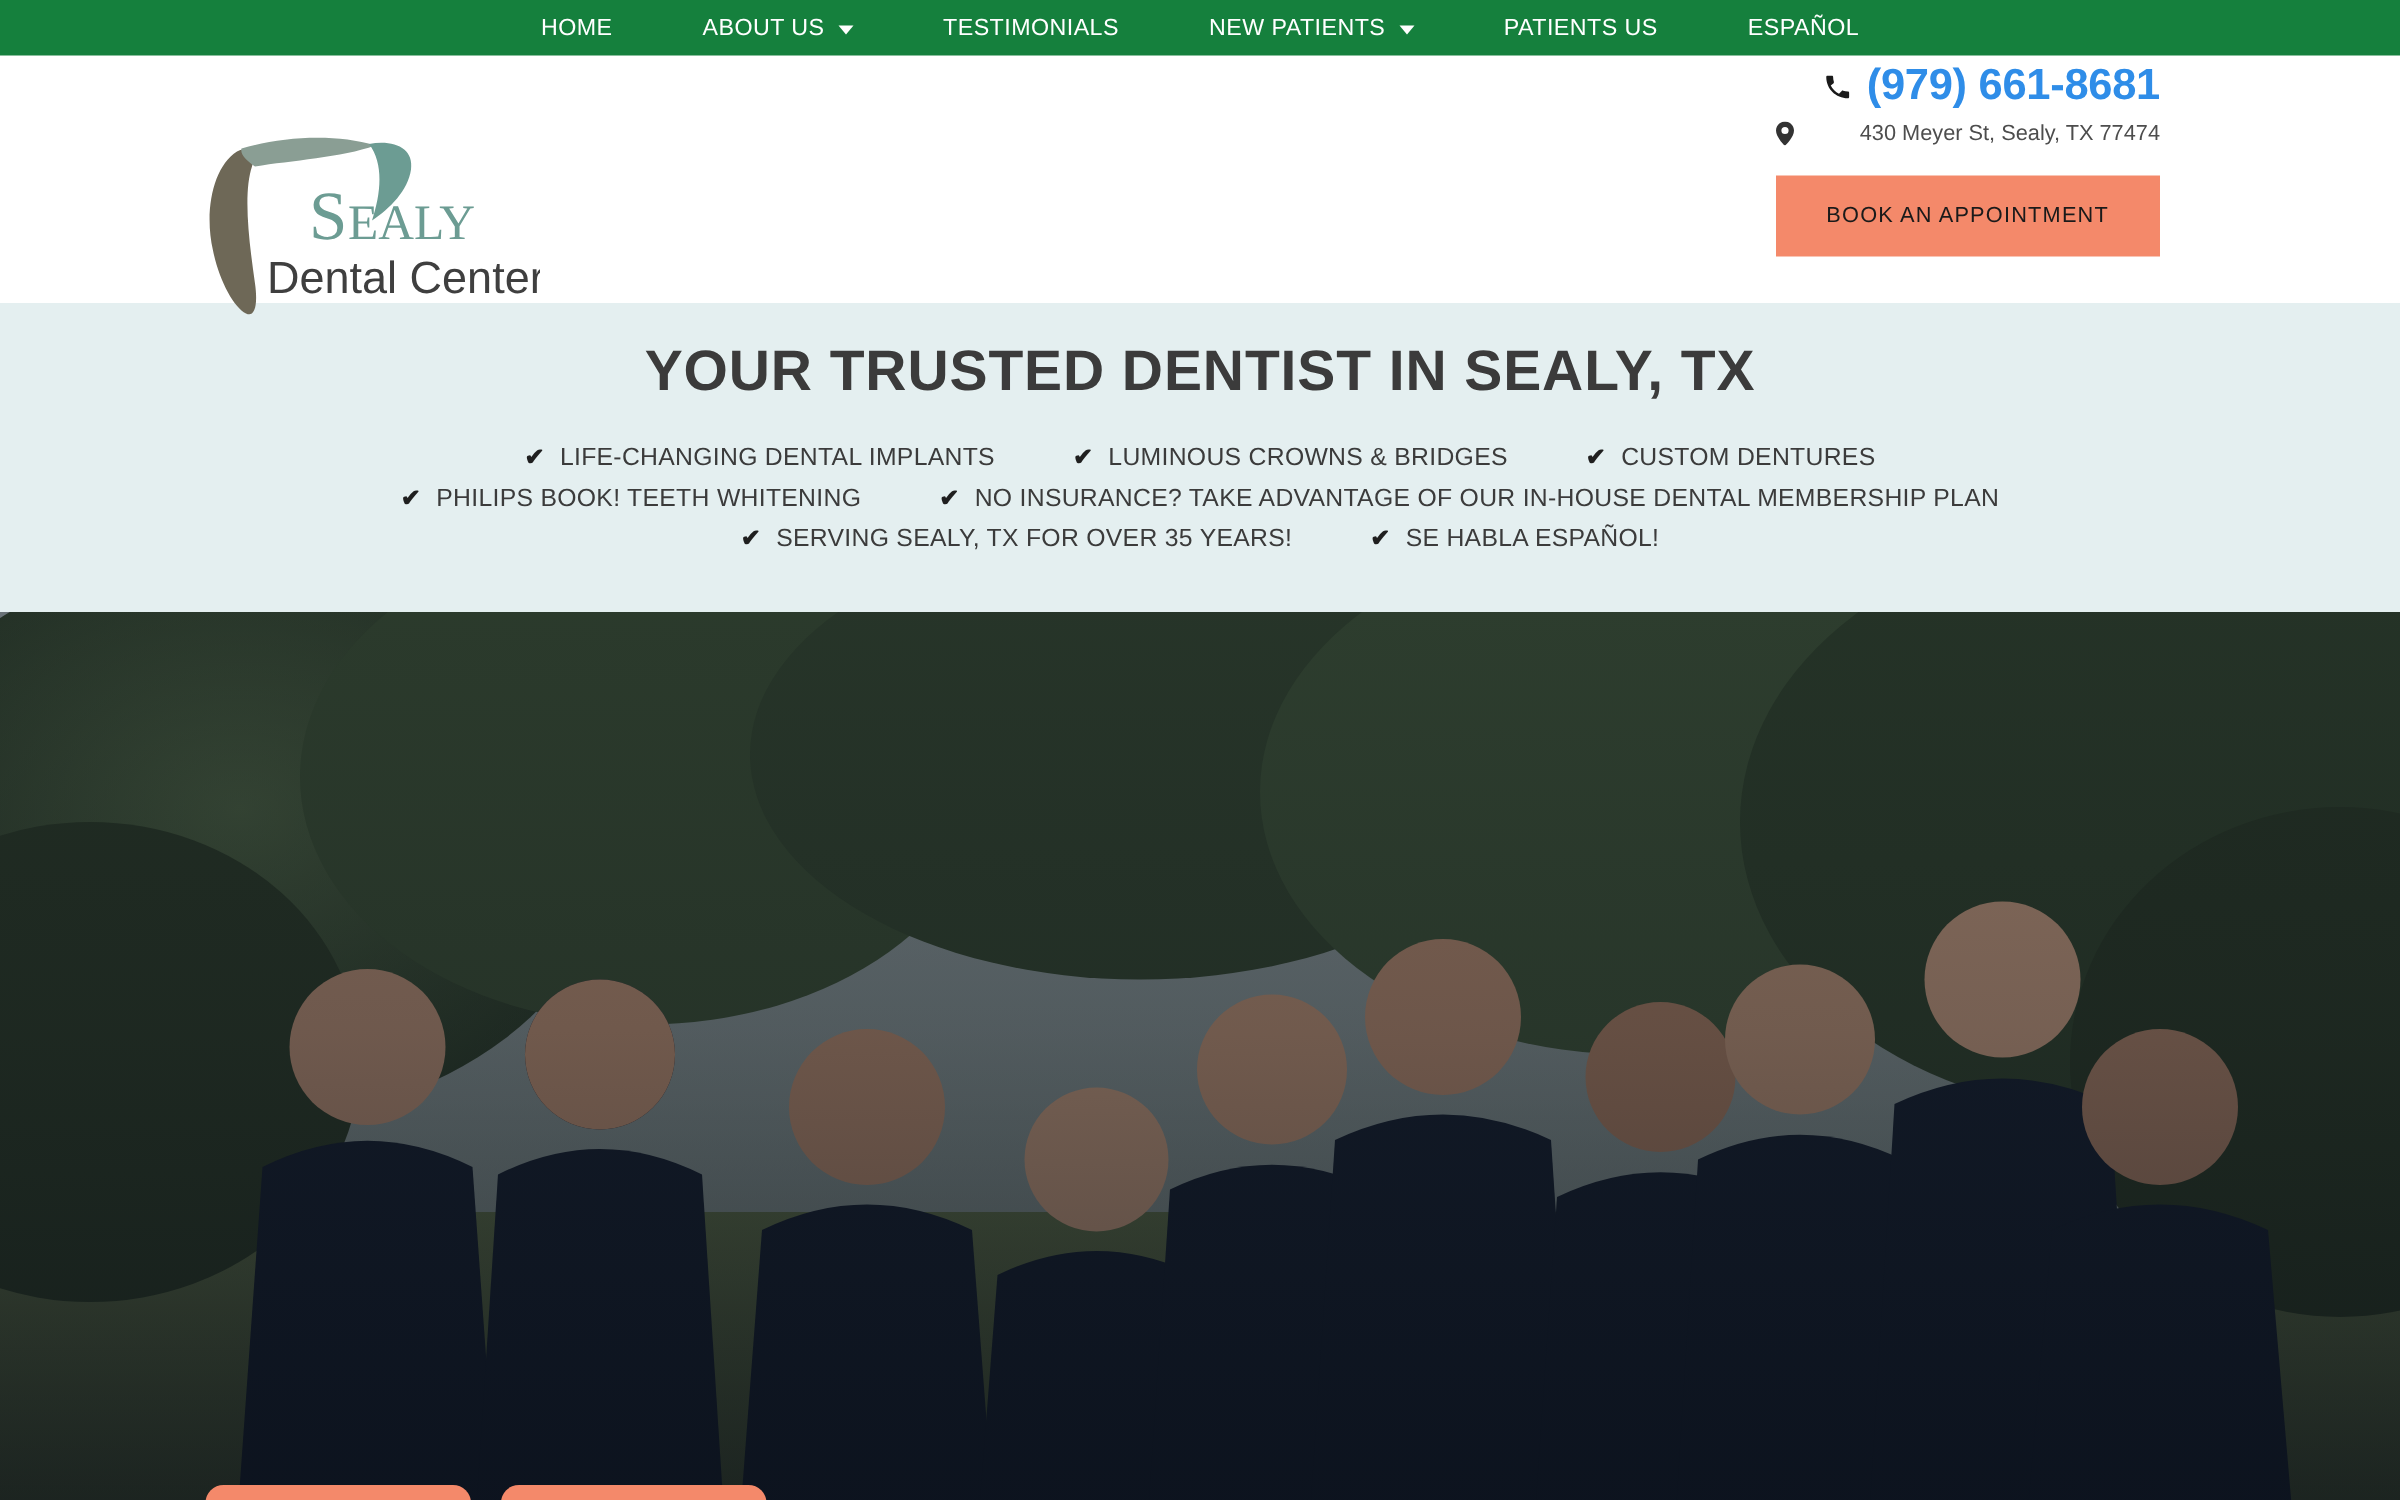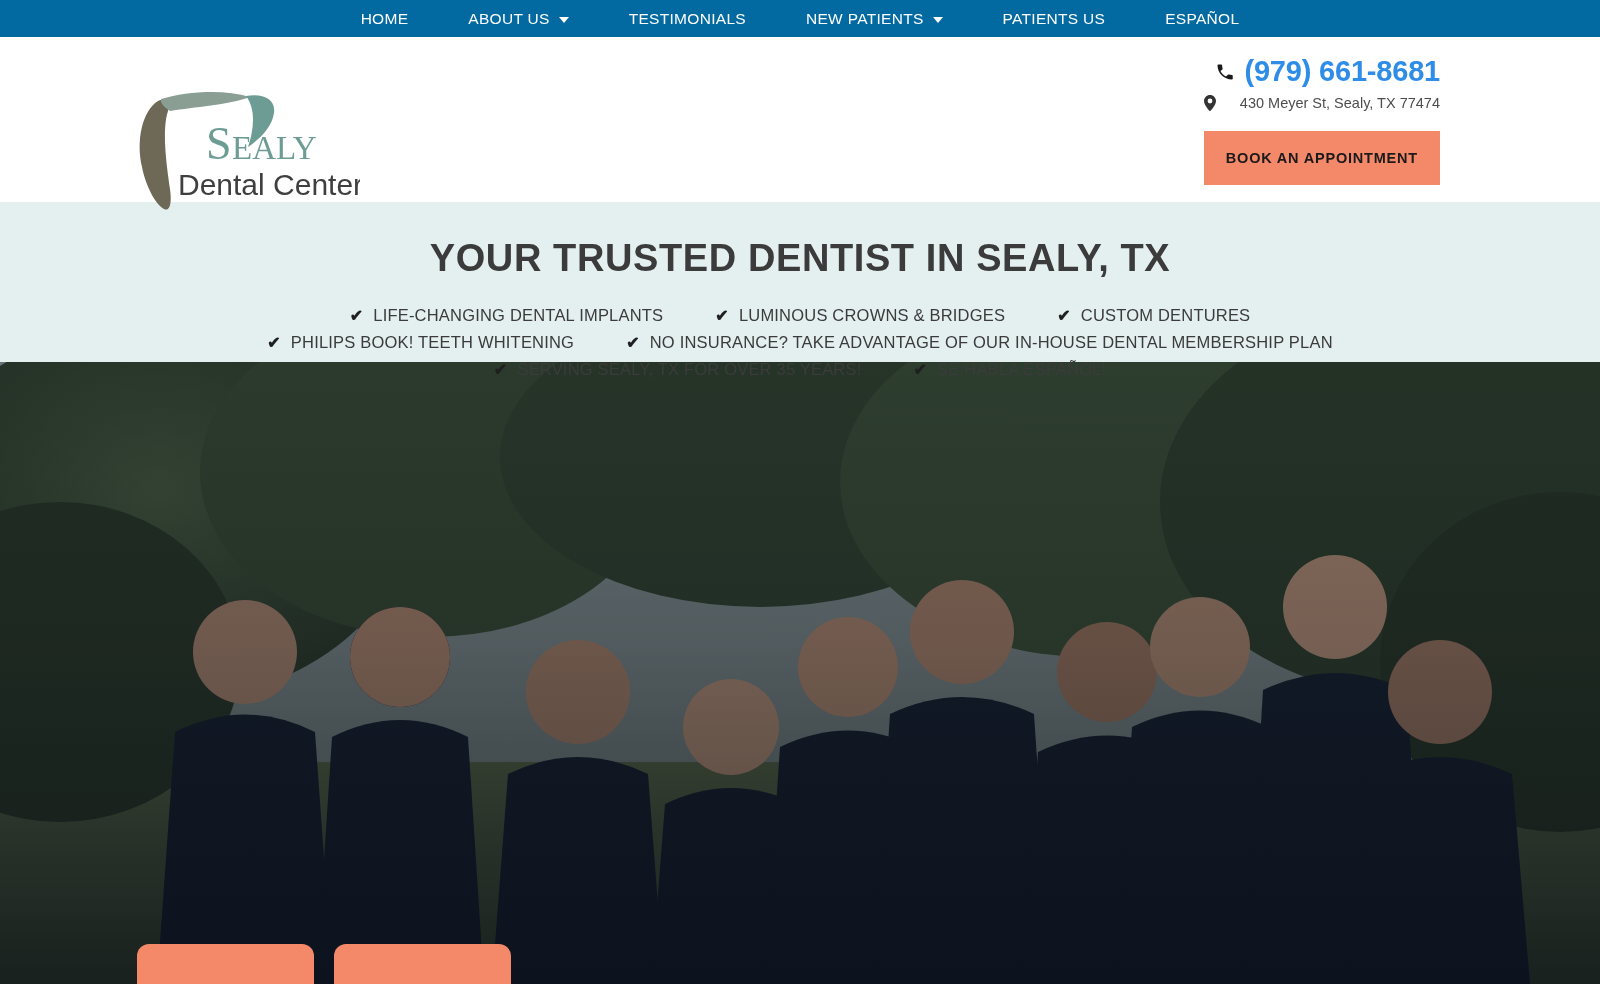--- a/index.html
+++ b/index.html
@@ -7,21 +7,21 @@
   html, body {
     width: 1600px; height: 1000px;
     overflow: hidden;
     font-family: "Liberation Sans", sans-serif;
     background: #ffffff;
   }
 
   
   .topnav {
     height: 37px;
-    background: #0369a1;
+    background: #15803d;
     display: flex;
     align-items: center;
     justify-content: center;
     gap: 0px;
     position: relative;
     z-index: 40;
   }
   .nav-item {
     color: #ffffff;
     font-size: 15.5px;
@@ -52,21 +52,21 @@
   }
   .logo-wrap {
     position: absolute;
     left: 128px; top: 48px;
     width: 232px; height: 132px;
   }
   .logo-svg { display:block; width: 232px; height: 132px; }
 
   .contact-block {
     position: absolute;
-    right: 160px; top: 18px;
+    right: 160px; top: 4px;
     text-align: right;
   }
   .phone-row {
     display: flex; align-items: center; justify-content: flex-end;
     gap: 9px;
   }
   .phone-icon { width: 20px; height: 20px; flex: none; }
   .phone-num {
     color: #2f8de8;
     font-size: 29px;
@@ -84,33 +84,33 @@
     color: #4d4d4d;
     font-size: 14.5px;
     white-space: nowrap;
   }
   .book-btn {
     margin-top: 20px;
     display: inline-block;
     background: #f4896a;
     color: #1a1a1a;
     font-size: 14.5px;
-    font-weight: bold;
+    font-weight: normal;
     letter-spacing: .8px;
-    padding: 19px 22px;
+    padding: 19px 34px;
     border: none;
     cursor: pointer;
     font-family: "Liberation Sans", sans-serif;
   }
 
   
   .banner {
     background: #e4eff0;
-    height: 160px;
-    padding-top: 35px;
+    height: 206px;
+    padding-top: 25px;
     text-align: center;
     position: relative;
     z-index: 20;
   }
   .banner h1 {
     font-size: 38px;
     font-weight: bold;
     color: #3b3b3b;
     letter-spacing: 0.6px;
     margin-bottom: 26px;

